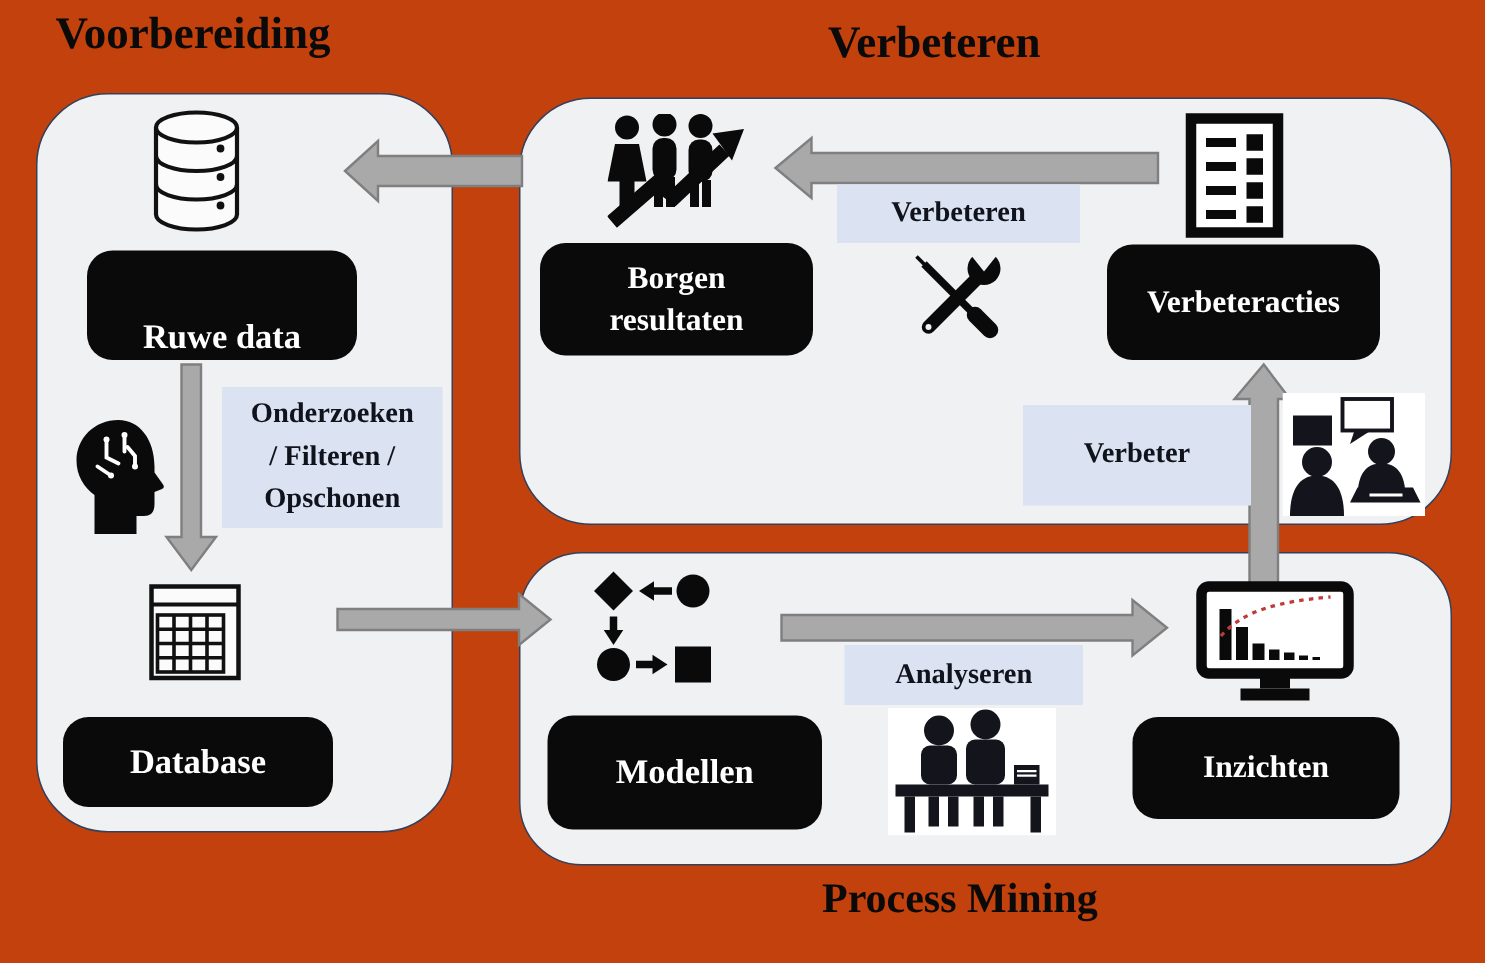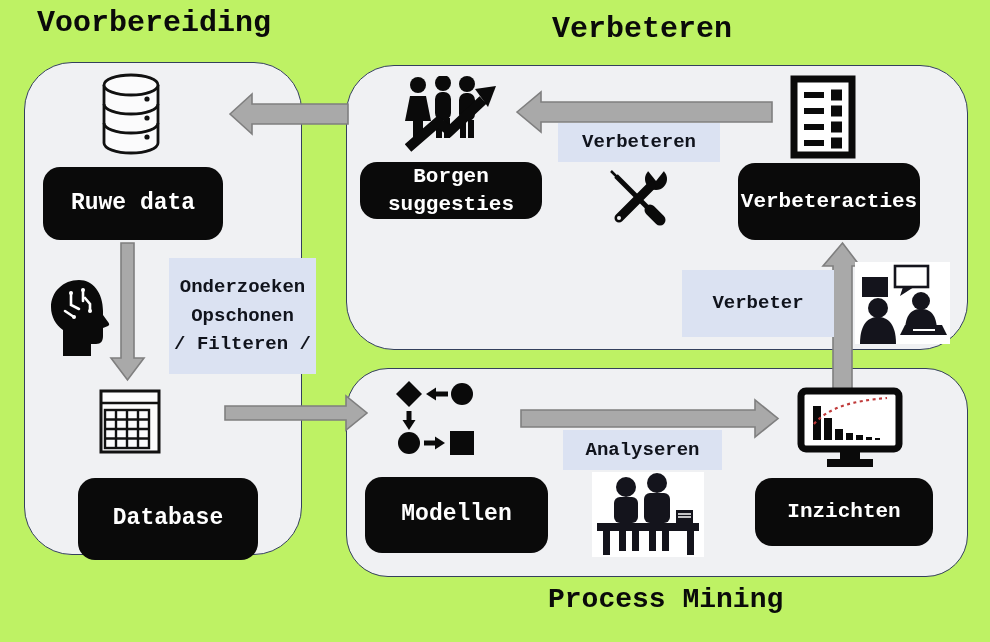--- a/index.html
+++ b/index.html
@@ -1,18 +1,18 @@
 <!DOCTYPE html>
 <html><head>
 <meta charset="utf-8">
 <style>
   html,body { margin:0; padding:0; background:#fff; }
   .canvas {
-    position:relative; width:990px; height:642px; background:#bef264;
-    font-family:Liberation Mono, monospace; overflow:hidden;
+    position:relative; width:990px; height:642px; background:#c2410c;
+    font-family:Liberation Serif, serif; overflow:hidden;
   }
   .panel {
     position:absolute; background:#f0f1f3; border:1.6px solid #34405c;
     box-sizing:border-box;
   }
   .title { position:absolute; font-weight:bold; color:#0a0a0a; white-space:nowrap; }
   .node {
     position:absolute; background:#0a0a0a; color:#ffffff; border-radius:17px;
     display:flex; flex-direction:column; align-items:center; justify-content:center;
     font-weight:bold; text-align:center; line-height:1.3; box-sizing:border-box;
@@ -54,21 +54,21 @@
       <path d="M4,12 L4,70 A27,10 0 0 0 58,70 L58,12" fill="#fbfbfc" stroke="#111" stroke-width="2.8"></path>
       <ellipse cx="31" cy="12" rx="27" ry="10" fill="#fbfbfc" stroke="#111" stroke-width="2.8"></ellipse>
       <path d="M4,31 A27,10 0 0 0 58,31" fill="none" stroke="#111" stroke-width="2.8"></path>
       <path d="M4,50 A27,10 0 0 0 58,50" fill="none" stroke="#111" stroke-width="2.8"></path>
       <circle cx="47" cy="26" r="2.6" fill="#111"></circle>
       <circle cx="47" cy="45" r="2.6" fill="#111"></circle>
       <circle cx="47" cy="64" r="2.6" fill="#111"></circle>
     </svg>
   </div>
 
-  <div class="node" style="left:43px; top:167px; width:180px; height:73px; font-size:23px;">
+  <div class="node" style="left:58px; top:167px; width:180px; height:73px; font-size:23px;justify-content:flex-end;">
     <span>Ruwe data</span>
   </div>
 
   <div class="icon" style="left:45px; top:278px; width:66px; height:80px;">
     <svg viewBox="0 0 66 80">
       <path d="M34,2 C18,2 6,14 6,29 C6,39 11,47 18,52 L18,78 L46,78 L46,66 L51,66 C56,66 58,63 58,58 L58,50 L63,48 C64.5,47.4 64.5,46 63.6,44.8 L58,37 L58,33 C58,15 48,2 34,2 Z" fill="#0a0a0a"></path>
       <g stroke="#fff" stroke-width="2.6" fill="none" stroke-linecap="round">
         <path d="M26,15 L26,27 L34,31"></path>
         <path d="M38,12 L38,23"></path>
         <path d="M20,33 L29,39"></path>
@@ -76,43 +76,43 @@
       </g>
       <g fill="#fff">
         <circle cx="26" cy="15" r="2"></circle>
         <circle cx="38" cy="12" r="2"></circle>
         <circle cx="45" cy="33" r="2"></circle>
         <circle cx="29" cy="39" r="2"></circle>
       </g>
     </svg>
   </div>
 
-  <div class="steplabel" style="left:148px; top:258px; width:147px; height:116px;margin-left:21px;">
+  <div class="steplabel" style="left:148px; top:258px; width:147px; height:94px;">
     <span>Onderzoeken</span>
+    <span>/ Filteren /</span>
     <span>Opschonen</span>
-    <span>/ Filteren /</span>
   </div>
 
   <div class="icon" style="left:98px; top:388px; width:64px; height:67px;">
     <svg viewBox="0 0 64 67">
       <rect x="3" y="3" width="58" height="61" fill="#fbfbfc" stroke="#111" stroke-width="3"></rect>
       <line x1="3" y1="15" x2="61" y2="15" stroke="#111" stroke-width="2.6"></line>
       <g stroke="#111" stroke-width="2.4" fill="none">
         <rect x="7" y="22" width="44" height="38"></rect>
         <line x1="18" y1="22" x2="18" y2="60"></line>
         <line x1="29" y1="22" x2="29" y2="60"></line>
         <line x1="40" y1="22" x2="40" y2="60"></line>
         <line x1="7" y1="31.5" x2="51" y2="31.5"></line>
         <line x1="7" y1="41" x2="51" y2="41"></line>
         <line x1="7" y1="50.5" x2="51" y2="50.5"></line>
       </g>
     </svg>
   </div>
 
-  <div class="node" style="left:42px; top:478px; width:180px; height:82px; font-size:23px;margin-left:36px;">
+  <div class="node" style="left:42px; top:478px; width:180px; height:60px; font-size:23px;">
     <span>Database</span>
   </div>
 
   <div class="icon" style="left:405px; top:76px; width:92px; height:76px;">
     <svg viewBox="0 0 92 76">
       <g fill="#0a0a0a">
         <circle cx="13" cy="9" r="8"></circle>
         <circle cx="38" cy="7" r="8"></circle>
         <circle cx="62" cy="8" r="8"></circle>
         <path d="M5,20 L21,20 L26,45 L18,45 L18,64 L8,64 L8,45 L0,45 Z"></path>
@@ -121,23 +121,23 @@
         <rect x="39" y="42" width="6" height="20"></rect>
         <rect x="54" y="17" width="16" height="28" rx="7"></rect>
         <rect x="55" y="44" width="6" height="18"></rect>
         <rect x="63" y="44" width="6" height="18"></rect>
         <polygon points="91,10 70,13 83,31"></polygon>
       </g>
       <path d="M3,72 L33,46 L45,55 L78,24" stroke="#0a0a0a" stroke-width="10" fill="none"></path>
     </svg>
   </div>
 
-  <div class="node" style="left:360px; top:162px; width:182px; height:57px; font-size:21px;">
+  <div class="node" style="left:360px; top:162px; width:182px; height:75px; font-size:21px;">
     <span>Borgen</span>
-    <span>suggesties</span>
+    <span>resultaten</span>
   </div>
 
   <div class="steplabel" style="left:558px; top:123px; width:162px; height:39px;">
     <span>Verbeteren</span>
   </div>
 
   <div class="icon" style="left:606px; top:166px; width:64px; height:64px;">
     <svg viewBox="0 0 64 64">
       <circle cx="50" cy="13" r="11" fill="#0a0a0a"></circle>
       <polygon points="50,15 38,0 62,0" fill="#f0f1f3"></polygon>

